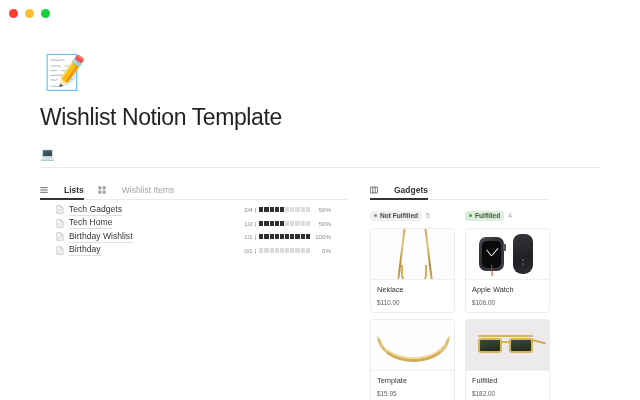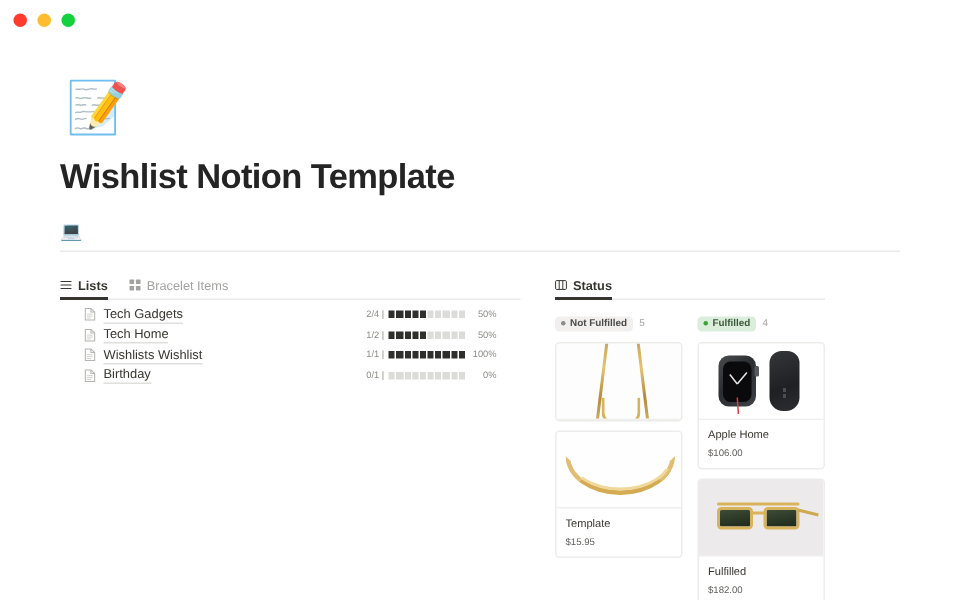--- a/index.html
+++ b/index.html
@@ -41,21 +41,21 @@
     width: 40px;
     height: 40px;
     font-size: 34px;
     line-height: 40px;
     display: block;
   }
 
   #page-title {
     margin: 12px 0 0 40px;
     font-size: 23px;
-    font-weight: bold;
+    font-weight: normal;
     letter-spacing: -0.4px;
     color: #242424;
   }
 
   
   #section-heading {
     margin: 17px 0 0 40px;
     font-size: 13.5px;
     font-weight: bold;
     color: #242424;
@@ -86,21 +86,21 @@
     display: flex;
     align-items: flex-end;
     gap: 14px;
     height: 21px;
     border-bottom: 1px solid #eaeaea;
     margin-top: 11px;
   }
   .tab {
     display: flex;
     align-items: center;
-    gap: 4px;
+    gap: 16px;
     font-size: 8.5px;
     padding-bottom: 4px;
     color: #a2a2a0;
     position: relative;
     cursor: pointer;
     white-space: nowrap;
   }
   .tab.active {
     color: #373530;
     font-weight: bold;
@@ -359,21 +359,21 @@
           <span class="tab-ico">
             <svg width="8" height="8" viewBox="0 0 12 12">
               <g fill="#a2a2a0">
                 <rect x="0.5" y="0.5" width="4.6" height="4.6" rx="0.7"></rect>
                 <rect x="6.9" y="0.5" width="4.6" height="4.6" rx="0.7"></rect>
                 <rect x="0.5" y="6.9" width="4.6" height="4.6" rx="0.7"></rect>
                 <rect x="6.9" y="6.9" width="4.6" height="4.6" rx="0.7"></rect>
               </g>
             </svg>
           </span>
-          <span>Bracelet Items</span>
+          <span>Wishlist Items</span>
         </div>
       </div>
 
       <div id="list-rows">
           <div class="list-row">
             <span class="row-doc-icon">
               <svg width="8" height="9" viewBox="0 0 11 13">
                 <path d="M1 1h5.5L10 4.3V12H1z" fill="#fff" stroke="#b4b4b1" stroke-width="1"></path>
                 <path d="M6.4 1v3.4H10" fill="none" stroke="#b4b4b1" stroke-width="1"></path>
                 <g stroke="#c9c9c6" stroke-width="0.8">
@@ -434,21 +434,21 @@
               <svg width="8" height="9" viewBox="0 0 11 13">
                 <path d="M1 1h5.5L10 4.3V12H1z" fill="#fff" stroke="#b4b4b1" stroke-width="1"></path>
                 <path d="M6.4 1v3.4H10" fill="none" stroke="#b4b4b1" stroke-width="1"></path>
                 <g stroke="#c9c9c6" stroke-width="0.8">
                   <line x1="2.6" y1="6.4" x2="8" y2="6.4"></line>
                   <line x1="2.6" y1="8.3" x2="8" y2="8.3"></line>
                   <line x1="2.6" y1="10.1" x2="6.4" y2="10.1"></line>
                 </g>
               </svg>
             </span>
-            <span class="row-title">Wishlists Wishlist</span>
+            <span class="row-title">Birthday Wishlist</span>
             <span class="row-spacer"></span>
             <span class="row-frac">1/1 |</span>
             <span class="row-bar">
               <span class="blk on"></span>
               <span class="blk on"></span>
               <span class="blk on"></span>
               <span class="blk on"></span>
               <span class="blk on"></span>
               <span class="blk on"></span>
               <span class="blk on"></span>
@@ -497,40 +497,44 @@
         <div class="tab active">
           <span class="tab-ico">
             <svg width="8" height="8" viewBox="0 0 12 12">
               <g stroke="#373530" stroke-width="1" fill="none">
                 <rect x="0.6" y="1.6" width="10.8" height="8.8" rx="1"></rect>
                 <line x1="4.2" y1="1.6" x2="4.2" y2="10.4"></line>
                 <line x1="7.8" y1="1.6" x2="7.8" y2="10.4"></line>
               </g>
             </svg>
           </span>
-          <span>Status</span>
+          <span>Gadgets</span>
         </div>
       </div>
 
       <div id="board-groups">
           <div class="board-col">
             <div class="group-head">
               <span class="chip chip-grey">
                 <span class="dot"></span>
                 <span>Not Fulfilled</span>
               </span>
               <span class="group-count">5</span>
             </div>
             <div class="card">
               <div class="card-img">
                 <div class="art art-necklace">
                   <span class="chain l"></span>
                   <span class="chain r"></span>
                   <span class="curve"></span>
                 </div>
+              </div>
+              <div class="card-body">
+                <div class="card-title">Neklace</div>
+                <div class="card-price">$110.00</div>
               </div>
             </div>
             <div class="card">
               <div class="card-img">
                 <div class="art art-bracelet">
                   <span class="band"></span>
                   <span class="band2"></span>
                 </div>
               </div>
               <div class="card-body">
@@ -555,21 +559,21 @@
                     <span class="w-screen">
                       <span class="hand h"></span>
                       <span class="hand m"></span>
                       <span class="hand s"></span>
                     </span>
                   </span>
                   <span class="crown"></span>
                 </div>
               </div>
               <div class="card-body">
-                <div class="card-title">Apple Home</div>
+                <div class="card-title">Apple Watch</div>
                 <div class="card-price">$106.00</div>
               </div>
             </div>
             <div class="card">
               <div class="card-img">
                 <div class="art art-sun">
                   <span class="brow"></span>
                   <span class="lens l"></span>
                   <span class="lens r"></span>
                   <span class="bridge"></span>

